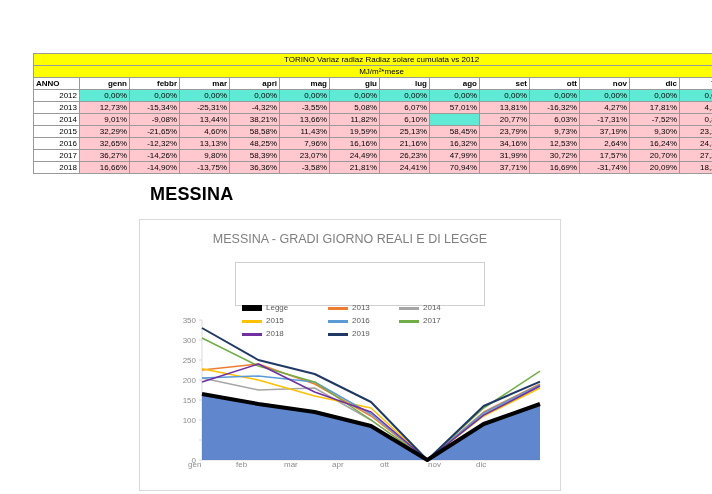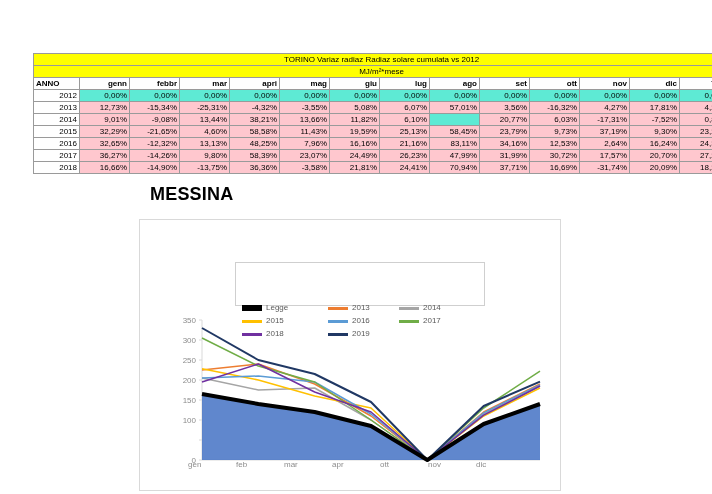--- a/index.html
+++ b/index.html
@@ -215,21 +215,21 @@
       <tr class="datarow">
         <td class="yr">2013</td>
         <td class="pink">12,73%</td>
         <td class="pink">-15,34%</td>
         <td class="pink">-25,31%</td>
         <td class="pink">-4,32%</td>
         <td class="pink">-3,55%</td>
         <td class="pink">5,08%</td>
         <td class="pink">6,07%</td>
         <td class="pink">57,01%</td>
-        <td class="pink">3,56%</td>
+        <td class="pink">13,81%</td>
         <td class="pink">-16,32%</td>
         <td class="pink">4,27%</td>
         <td class="pink">17,81%</td>
         <td class="pink">4,22%</td>
       </tr>
 
       <tr class="datarow">
         <td class="yr">2014</td>
         <td class="pink">9,01%</td>
         <td class="pink">-9,08%</td>
@@ -265,21 +265,21 @@
 
       <tr class="datarow">
         <td class="yr">2016</td>
         <td class="pink">32,65%</td>
         <td class="pink">-12,32%</td>
         <td class="pink">13,13%</td>
         <td class="pink">48,25%</td>
         <td class="pink">7,96%</td>
         <td class="pink">16,16%</td>
         <td class="pink">21,16%</td>
-        <td class="pink">83,11%</td>
+        <td class="pink">16,32%</td>
         <td class="pink">34,16%</td>
         <td class="pink">12,53%</td>
         <td class="pink">2,64%</td>
         <td class="pink">16,24%</td>
         <td class="pink">24,33%</td>
       </tr>
 
       <tr class="datarow">
         <td class="yr">2017</td>
         <td class="pink">36,27%</td>
@@ -313,20 +313,21 @@
         <td class="pink">20,09%</td>
         <td class="pink">18,29%</td>
       </tr>
     </tbody>
   </table>
 </div>
 
 <div id="messina-heading">MESSINA</div>
 
 <div id="chart-panel">
+  <div id="chart-title">MESSINA - GRADI GIORNO REALI E DI LEGGE</div>
 
   <div id="plot-wrap">
     <svg id="chart-svg" width="420" height="270" viewBox="0 0 420 270">
         <line x1="62" y1="240" x2="400" y2="240" stroke="#d9d9d9" stroke-width="1"></line>
         <line x1="62" y1="100" x2="62" y2="240" stroke="#d9d9d9" stroke-width="1"></line>
         <line x1="59" y1="240" x2="62" y2="240" stroke="#d9d9d9" stroke-width="1"></line>
         <line x1="59" y1="220" x2="62" y2="220" stroke="#d9d9d9" stroke-width="1"></line>
         <line x1="59" y1="200" x2="62" y2="200" stroke="#d9d9d9" stroke-width="1"></line>
         <line x1="59" y1="180" x2="62" y2="180" stroke="#d9d9d9" stroke-width="1"></line>
         <line x1="59" y1="160" x2="62" y2="160" stroke="#d9d9d9" stroke-width="1"></line>

